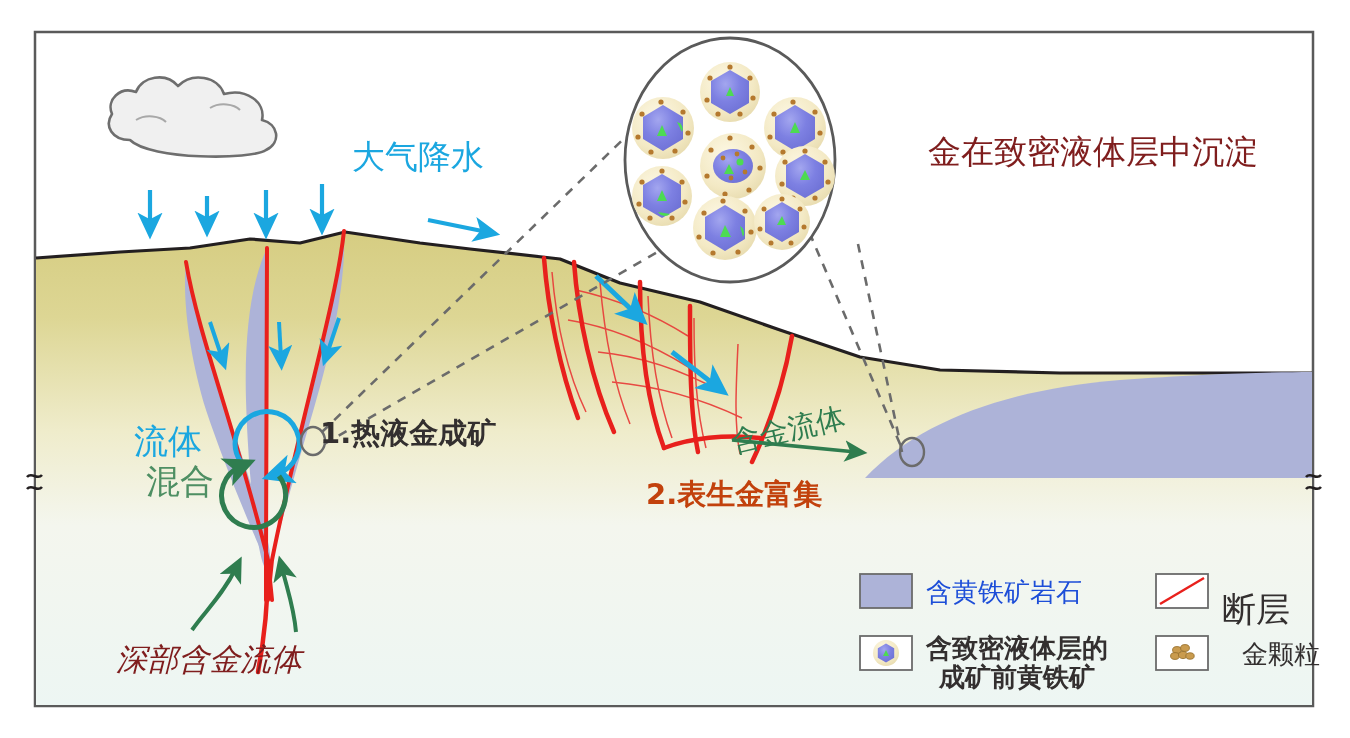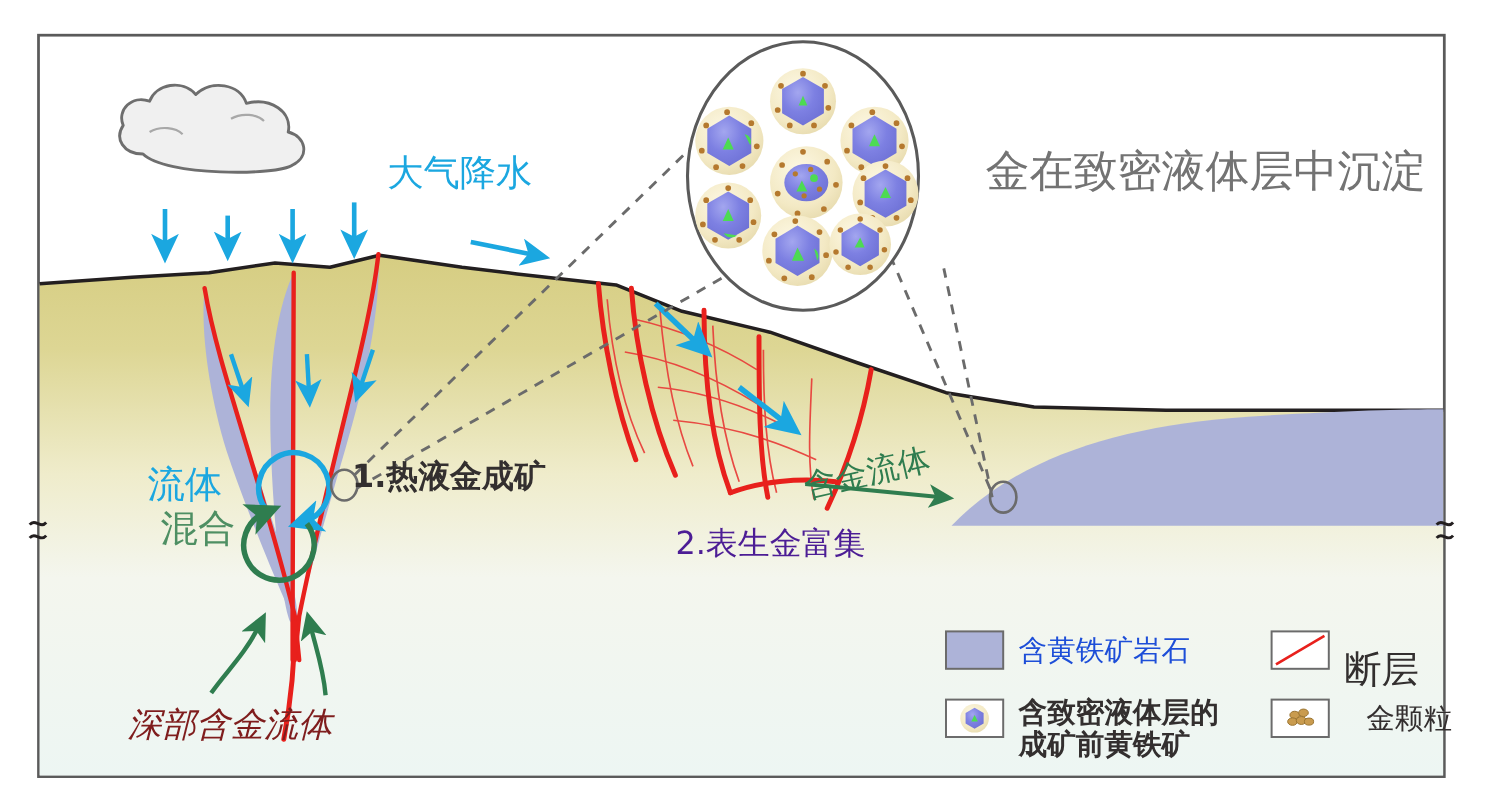--- a/index.html
+++ b/index.html
@@ -1,18 +1,18 @@
 <!DOCTYPE html>
 <html><head>
 <meta charset="utf-8">
 <style>
   html,body{margin:0;padding:0;background:#ffffff;}
   body{width:1350px;height:738px;overflow:hidden;
        font-family:"DejaVu Sans","Liberation Sans",sans-serif;}
-  #stage{position:relative;width:1350px;height:738px;}
+  #stage{position:relative;width:1350px;height:738px;text-align:center;}
   svg.layer{position:absolute;left:0;top:0;width:1350px;height:738px;}
   .lbl{position:absolute;white-space:pre;line-height:1.12;}
 </style>
 </head>
 <body>
 
 <div id="stage">
 
 <svg class="layer" viewBox="0 0 1350 738">
   <defs>
@@ -326,28 +326,28 @@
   </g>
 </svg>
 
 <div class="lbl" style="left:352px;top:139px;font-size:33px;color:#1ba7e0;">大气降水</div>
 
 <div class="lbl" style="left:134px;top:422px;font-size:34px;color:#1ba7e0;">流体</div>
 <div class="lbl" style="left:146px;top:462px;font-size:34px;color:#4e8f63;">混合</div>
 
 <div class="lbl" style="left:320px;top:417px;font-size:29px;font-weight:bold;color:#332f2f;">1.热液金成矿</div>
 
-<div class="lbl" style="left:614px;top:478px;font-size:29px;font-weight:normal;color:#4c1d95;">2.表生金富集</div>
+<div class="lbl" style="left:646px;top:478px;font-size:29px;font-weight:bold;color:#c2410c;">2.表生金富集</div>
 
 <div class="lbl" style="left:728px;top:427px;font-size:29px;color:#2f7d4f;
             transform:rotate(-13deg);transform-origin:left top;">含金流体</div>
 
 <div class="lbl" style="left:116px;top:642px;font-size:31px;color:#7f1d1d;font-style:italic;">深部含金流体</div>
 
-<div class="lbl" style="left:896px;top:134px;font-size:40px;color:#737373;">金在致密液体层中沉淀</div>
+<div class="lbl" style="left:928px;top:134px;font-size:33px;color:#7f1d1d;">金在致密液体层中沉淀</div>
 
 <div class="lbl" style="left:926px;top:578px;font-size:26px;color:#1d4ed8;">含黄铁矿岩石</div>
 <div class="lbl" style="left:1222px;top:590px;font-size:34px;color:#332f2f;">断层</div>
 <div class="lbl" style="left:926px;top:634px;font-size:26px;color:#332f2f;font-weight:bold;">含致密液体层的
 成矿前黄铁矿</div>
 <div class="lbl" style="left:1222px;top:640px;font-size:26px;color:#332f2f;margin-left:20px;">金颗粒</div>
 
 </div>
 
 </body></html>

